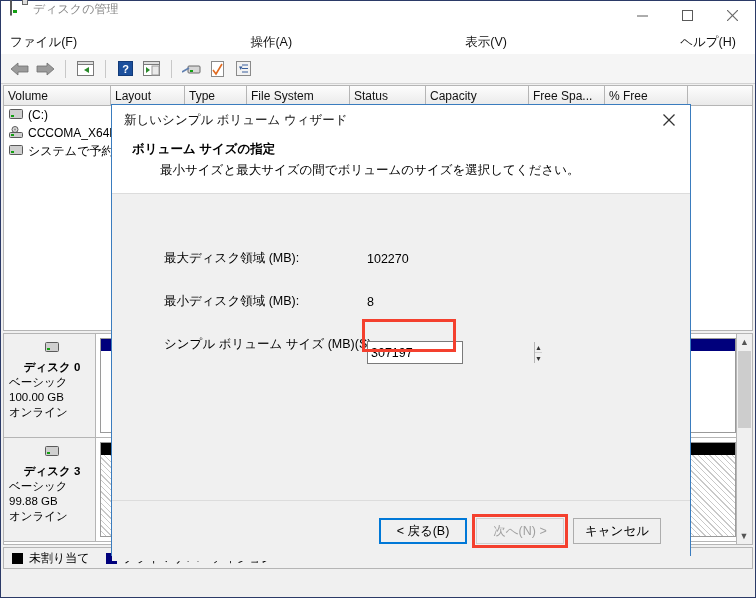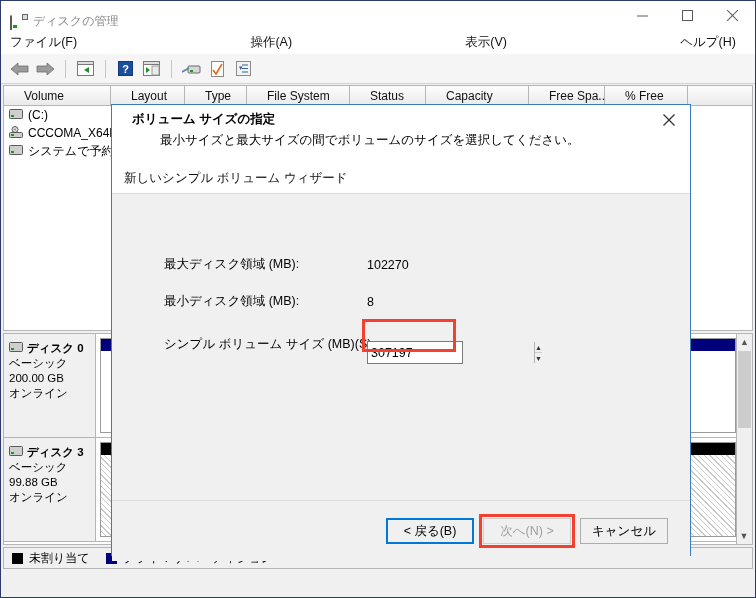--- a/index.html
+++ b/index.html
@@ -17,21 +17,21 @@
     position: relative;
     width: 756px; height: 598px;
     border: 1px solid #2b3a67;
     background: #f0f0f0;
   }
 
   
   #titlebar {
     position: absolute; left:0; top:0; width: 754px; height: 29px;
     background: #ffffff;
-    display: flex; align-items: flex-end;
+    display: flex; align-items: flex-start;
   }
   #titlebar .tb-icon {
     margin-left: 9px; margin-right: 7px;
     width: 16px; height: 14px; position: relative;
   }
   .drive-glyph {
     width: 16px; height: 11px; border:1px solid #5a5a5a; border-radius:1px;
     background: linear-gradient(#e8e8e8,#bdbdbd);
     position: relative;
   }
@@ -72,21 +72,21 @@
   .tbi { width:23px; height:22px; display:flex; align-items:center; justify-content:center; }
 
   
   #colheader {
     position:absolute; left:2px; top:84px; width:750px; height:21px;
     display:flex; background:#f0f0f0;
   }
   .col {
     height:21px; border:1px solid #b5b5b5; border-left:none;
     background: linear-gradient(#fdfdfd,#eaeaea);
-    display:flex; align-items:center; padding-left:20px;
+    display:flex; align-items:center; padding-left:4px;
     font-size:12px; color:#111; white-space:nowrap; overflow:hidden;
   }
   .col:first-child { border-left:1px solid #b5b5b5; }
 
   
   #vollist {
     position:absolute; left:2px; top:105px; width:750px; height:225px;
     background:#ffffff; border:1px solid #b5b5b5; border-top:none;
     overflow:hidden;
   }
@@ -103,21 +103,21 @@
     overflow:hidden;
   }
   .disk-pane {
     position:relative; height:104px; border-bottom:1px solid #b5b5b5;
     display:flex;
   }
   .disk-info {
     width: 92px; flex:0 0 92px; background:#f0f0f0; border-right:1px solid #b5b5b5;
     padding:7px 0 0 5px; font-size:11.5px; line-height:15px; color:#000;
   }
-  .disk-info .dname { font-weight:bold; display:flex; align-items:center; gap:4px; }
+  .disk-info .dname { font-weight:bold; display:flex; align-items:center; gap:4px;flex-direction:column; }
   .disk-parts { flex:1; position:relative; background:#ffffff; padding:4px 0 4px 4px; display:flex; gap:4px; }
   .part {
     border:1px solid #9a9a9a; background:#ffffff; position:relative;
     display:flex; flex-direction:column;
   }
   .part .bar { height:12px; }
   .bar-blue { background:#00007c; }
   .bar-black { background:#000000; }
   .part .body { flex:1; background:#ffffff; }
   .hatch {
@@ -192,21 +192,21 @@
   .spin-btns { width:17px; border-left:1px solid #b5b5b5; display:flex; flex-direction:column; background:#f0f0f0; }
   .spin-b { flex:1; display:flex; align-items:center; justify-content:center; font-size:7px; color:#333; }
   .spin-b:first-child { border-bottom:1px solid #cfcfcf; }
   .hl-red {
     position:absolute; border:3px solid #f4402e; pointer-events:none;
   }
 
   #wz-footsep { height:1px; background:#dcdcdc; }
   #wz-foot {
     height:60px; background:#f0f0f0; display:flex; align-items:center;
-    justify-content:flex-end; padding-right:22px; gap:9px; position:relative;
+    justify-content:flex-end; padding-right:29px; gap:9px; position:relative;
   }
   .dlg-btn {
     width:88px; height:26px; border:1px solid #adadad; background:#f0f0f0;
     font-family:"Liberation Sans","DejaVu Sans",sans-serif;
     font-size:12.5px; color:#000; display:flex; align-items:center; justify-content:center;
   }
   .dlg-btn.focus { border:2px solid #0078d7; }
   .dlg-btn.disabled { color:#a0a0a0; background:#f0f0f0; border:1px solid #cfcfcf; }
   .btn-slot { position:relative; display:flex; align-items:center; justify-content:center; }
 </style>
@@ -357,21 +357,21 @@
         <div class="dname">
           <span>
             <svg width="14" height="10" viewBox="0 0 14 10">
                 <rect x="0.5" y="0.5" width="13" height="9" rx="1" fill="#cfcfcf" stroke="#5a5a5a"></rect>
                 <rect x="2" y="6" width="3" height="2" fill="#14a014"></rect>
               </svg>
           </span>
           <span>ディスク 0</span>
         </div>
         <div>ベーシック</div>
-        <div>200.00 GB</div>
+        <div>100.00 GB</div>
         <div>オンライン</div>
       </div>
       <div class="disk-parts">
         <div class="part" style="width:100%">
           <div class="bar bar-blue"></div>
           <div class="body"></div>
         </div>
       </div>
     </div>
 
@@ -408,39 +408,39 @@
   <div id="legend">
     <span class="sw sw-black"></span>
     <span class="legend-text">未割り当て</span>
     <span class="sw sw-blue"></span>
     <span class="legend-text">プライマリ パーティション</span>
   </div>
 
   <div id="statusbar"></div>
 
   <div id="wizard">
-    <div id="wz-head">
-      <div class="h1">ボリューム サイズの指定</div>
-      <div class="h2">最小サイズと最大サイズの間でボリュームのサイズを選択してください。</div>
-    </div>
-
     <div id="wz-title">
       <span>新しいシンプル ボリューム ウィザード</span>
       <div id="wz-close">
         <svg width="12" height="12" viewBox="0 0 12 12">
             <line x1="0.5" y1="0.5" x2="11.5" y2="11.5" stroke="#333" stroke-width="1.2"></line>
             <line x1="11.5" y1="0.5" x2="0.5" y2="11.5" stroke="#333" stroke-width="1.2"></line>
           </svg>
       </div>
     </div>
+
+    <div id="wz-head">
+      <div class="h1">ボリューム サイズの指定</div>
+      <div class="h2">最小サイズと最大サイズの間でボリュームのサイズを選択してください。</div>
+    </div>
     <div id="wz-sep"></div>
 
     <div id="wz-body">
 
-      <div class="field-row" style="top:62px">
+      <div class="field-row" style="top:56px">
         <span class="field-label">最大ディスク領域 (MB):</span>
         <span class="field-value">102270</span>
       </div>
 
       <div class="field-row" style="top:99px">
         <span class="field-label">最小ディスク領域 (MB):</span>
         <span class="field-value">8</span>
       </div>
 
       <div class="field-row" style="top:131px">

